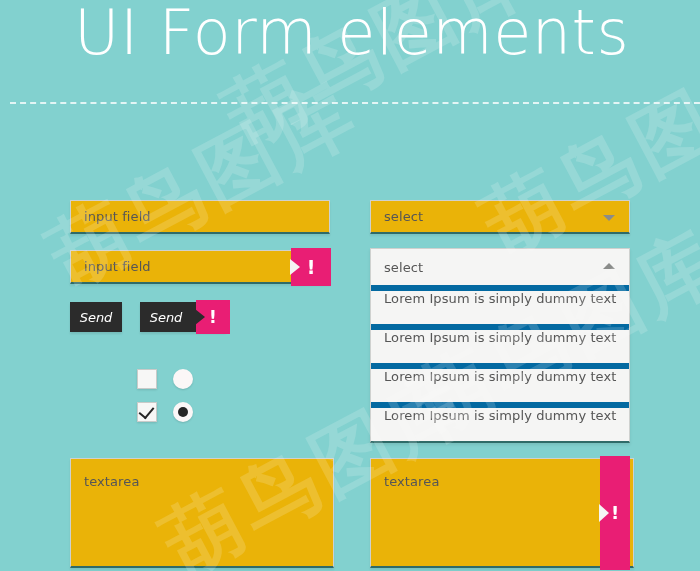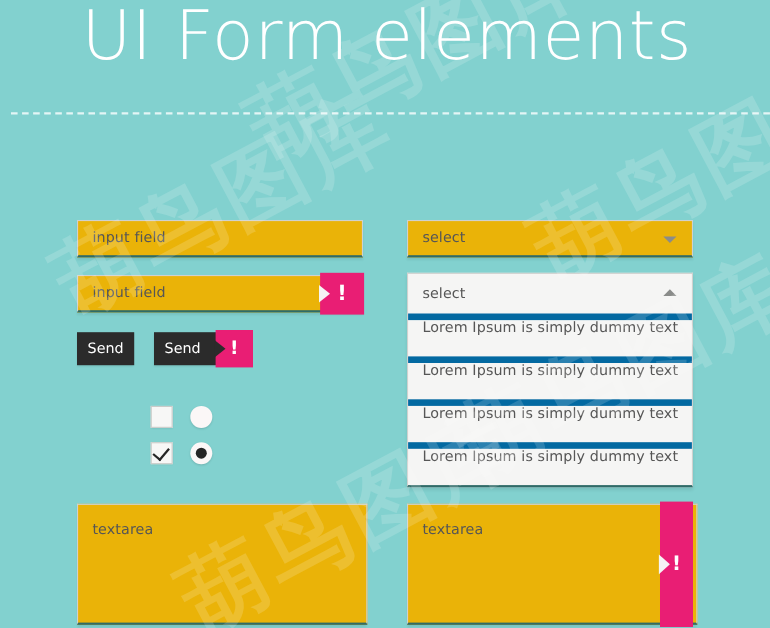--- a/index.html
+++ b/index.html
@@ -160,20 +160,21 @@
     border: none;
     color: #ffffff;
     font-family: "DejaVu Sans", sans-serif;
     font-size: 13px;
     height: 30px;
     display: flex;
     align-items: center;
     justify-content: center;
     cursor: pointer;
     box-shadow: 0 2px 2px rgba(0,0,0,0.10);
+    font-style: italic;
   }
   #btn-send-1 { left: 70px;  top: 302px; width: 52px; }
   #btn-send-2 { left: 140px; top: 302px; width: 86px; padding-right: 34px; }
 
   #badge-btn {
     left: 196px;
     top: 300px;
     width: 34px;
     height: 34px;
   }

